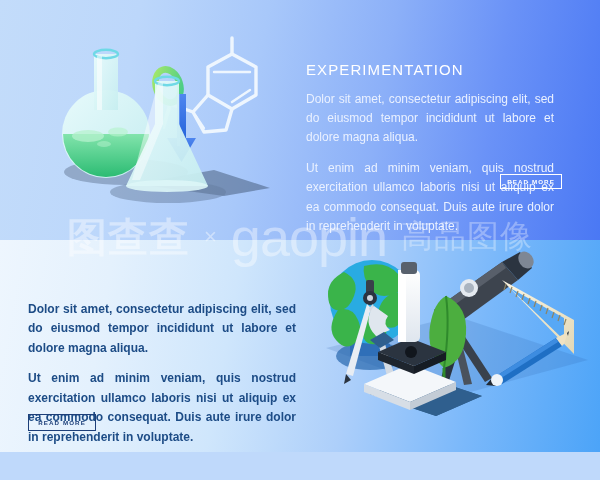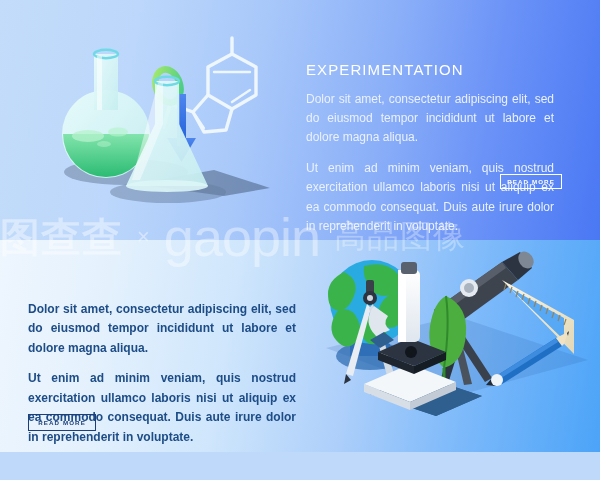--- a/index.html
+++ b/index.html
@@ -55,21 +55,21 @@
   }
   .btn-bottom{
     position:absolute;left:0px;top:114px;
     width:68px;height:17px;line-height:15px;
     border:1.4px solid #1d3f79;color:#1d3f79;background:transparent;
   }
 
   
   .watermark{
     position:absolute;left:0;top:206px;width:600px;height:62px;
-    display:flex;align-items:center;gap:14px;
+    display:flex;align-items:center;justify-content:center;gap:14px;
     pointer-events:none;z-index:40;
   }
   .wm-txt{
     font-size:40px;font-weight:700;color:rgba(255,255,255,.42);
     letter-spacing:1px;line-height:1;
   }
   .wm-x{font-size:22px;color:rgba(255,255,255,.42);font-weight:400;}
   .wm-lat{
     font-size:54px;color:rgba(255,255,255,.40);letter-spacing:-1px;
     font-weight:400;line-height:1;

